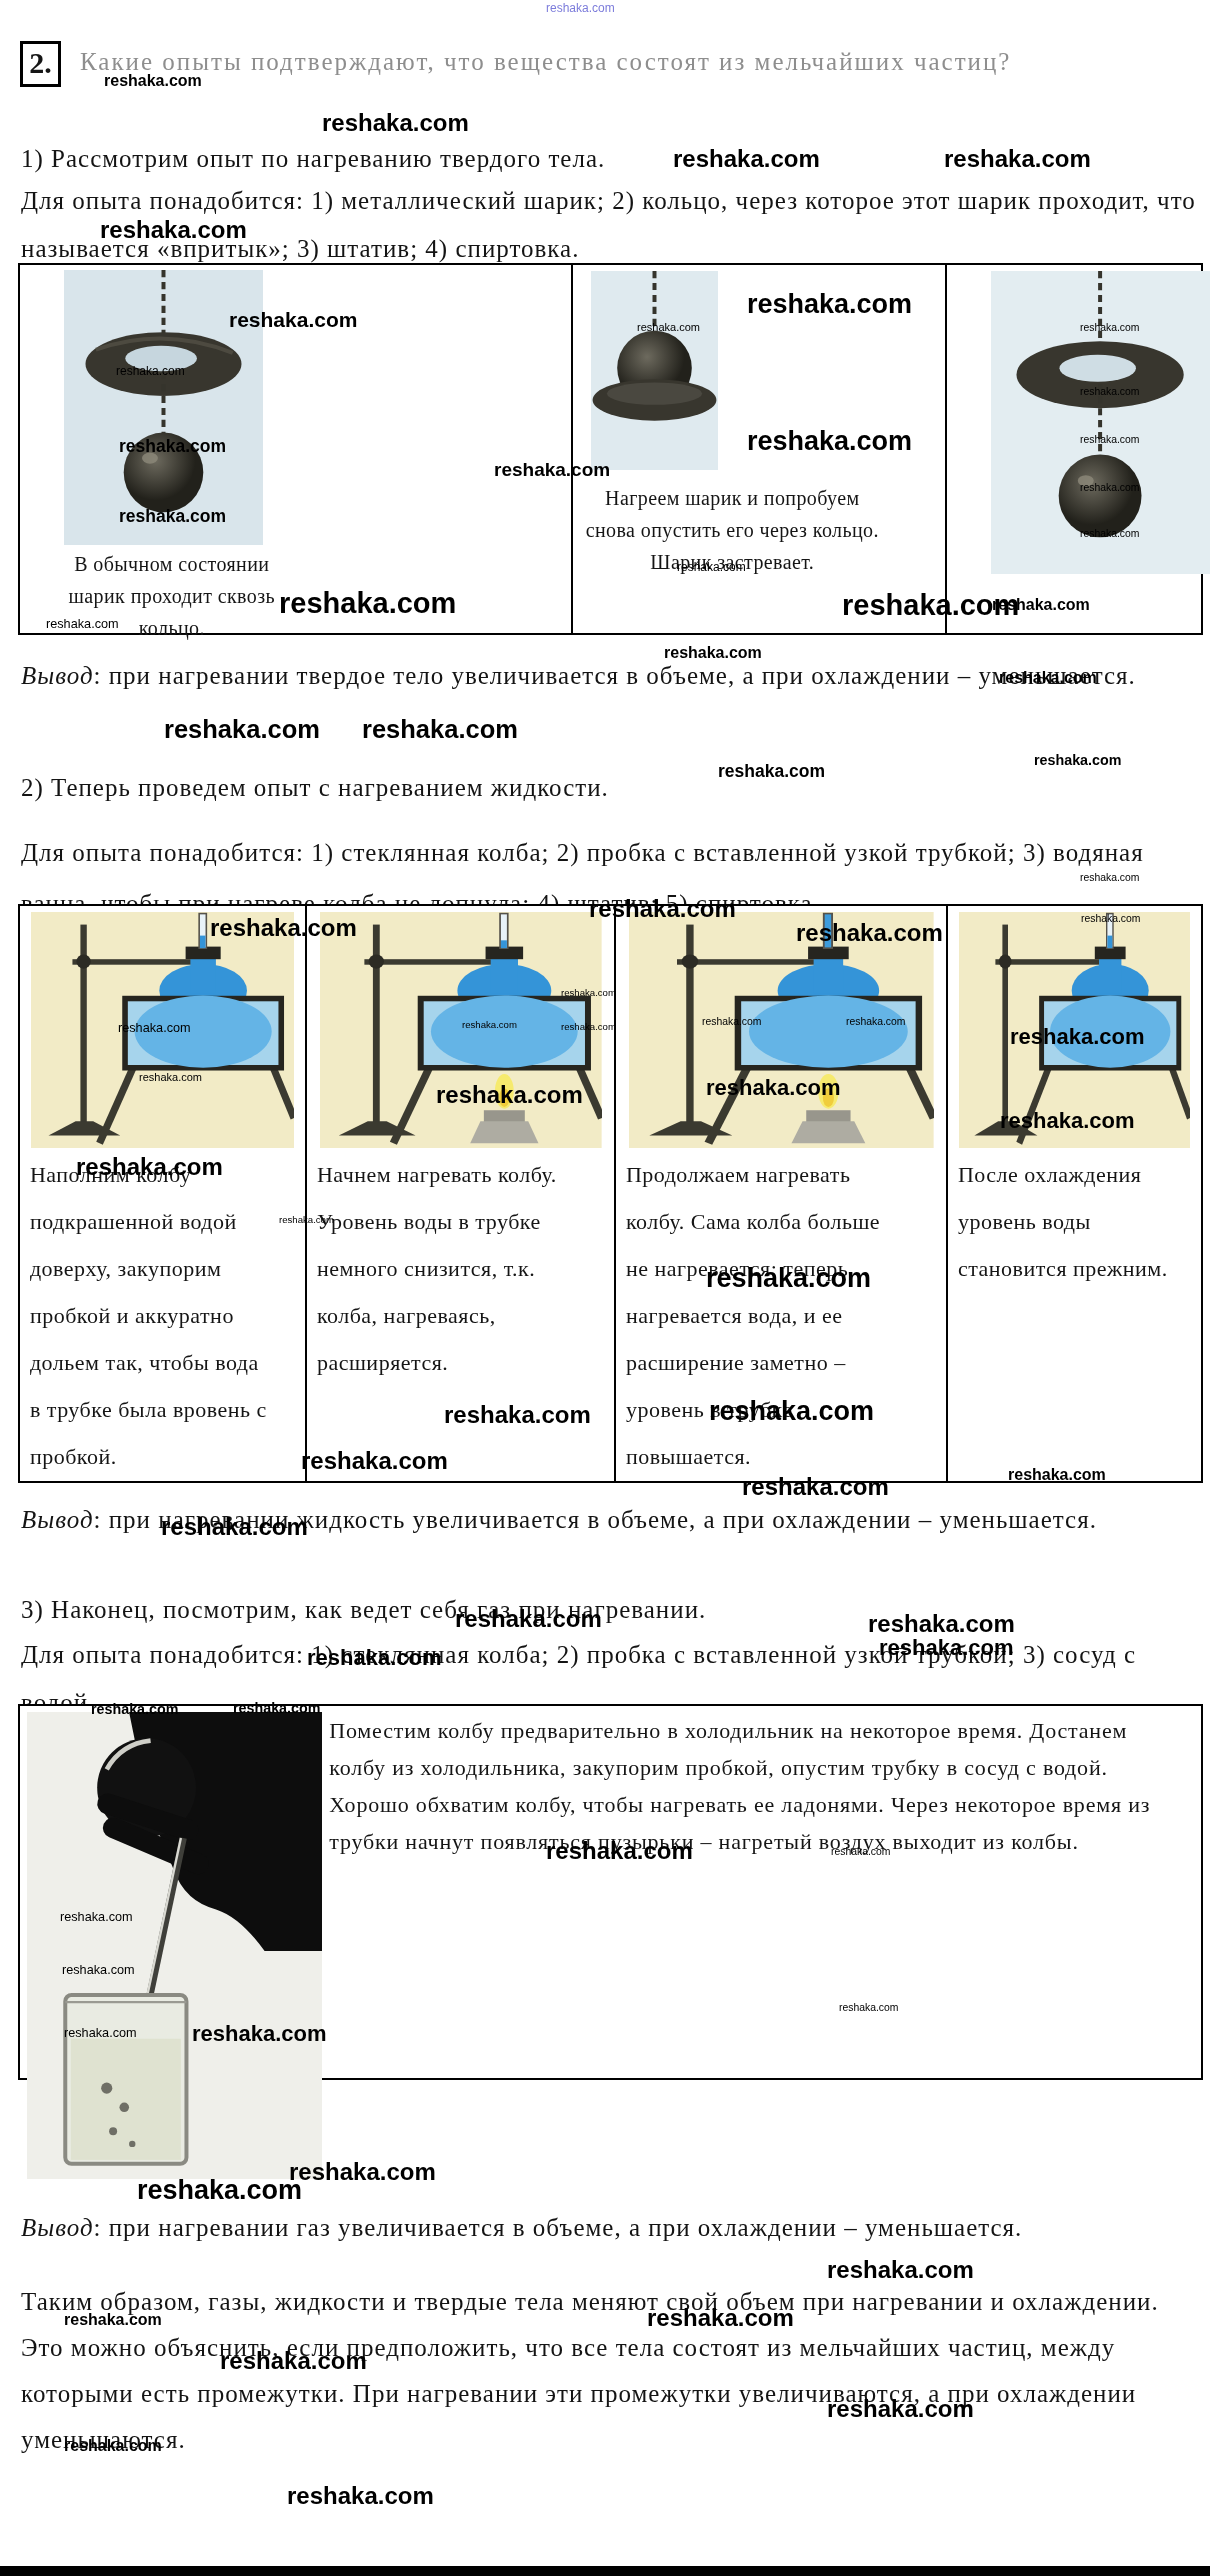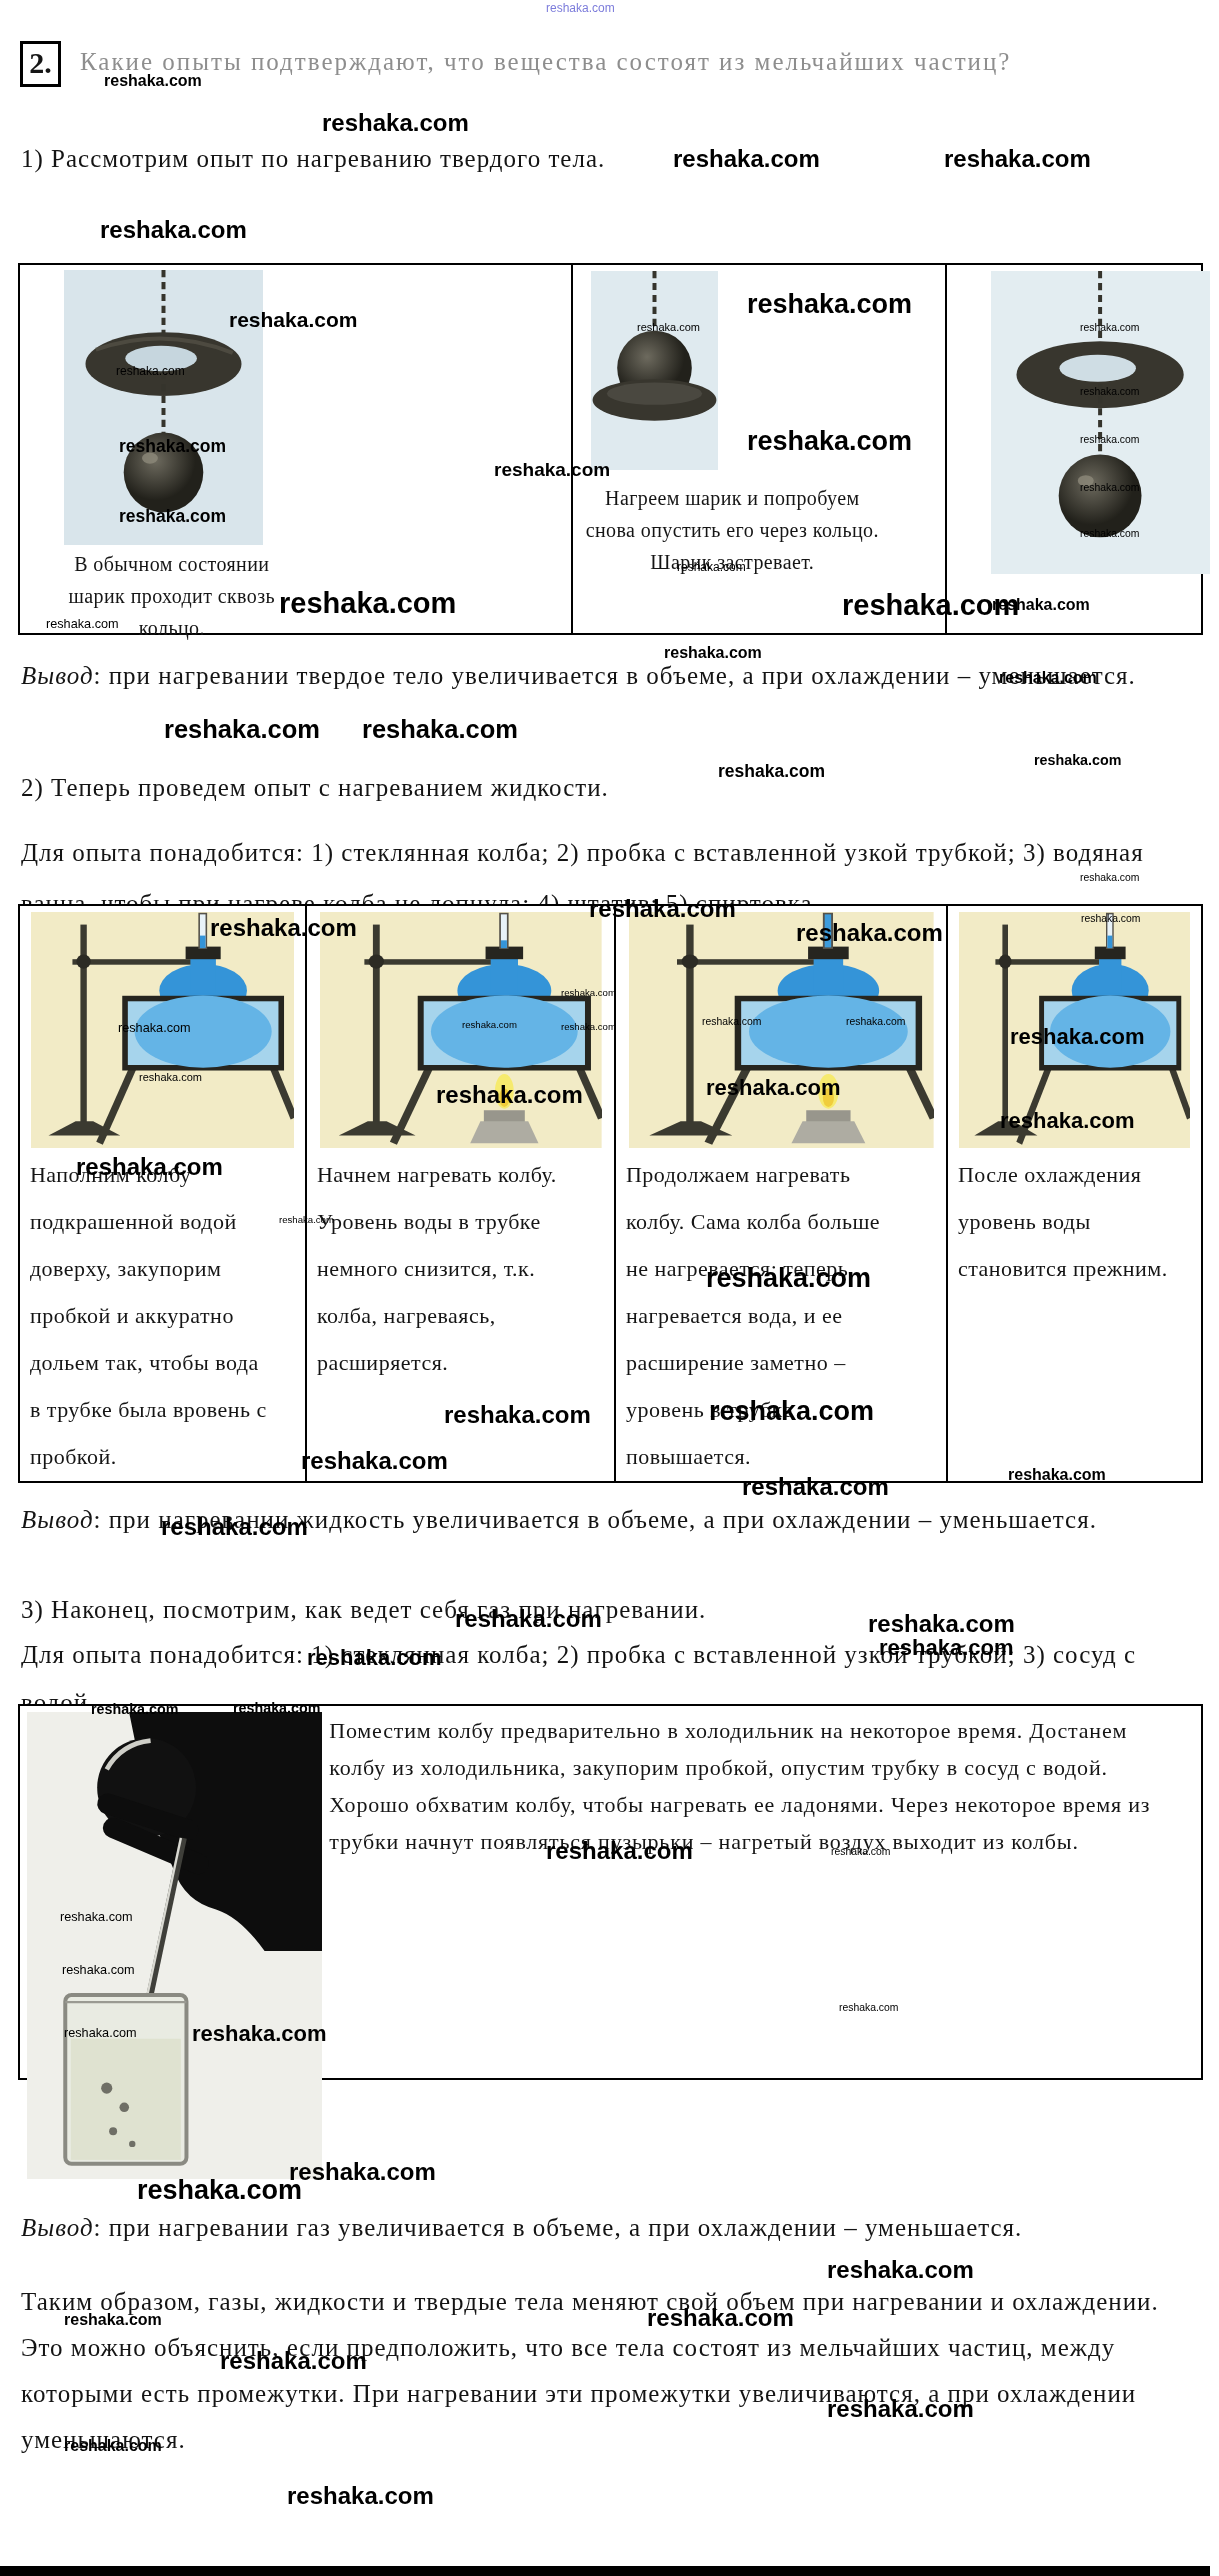--- a/index.html
+++ b/index.html
@@ -33,20 +33,21 @@
 </style>
 </head>
 <body>
 
 <div class="page">
 
   <div class="qbox">2.</div>
   <div class="qtext">Какие опыты подтверждают, что вещества состоят из мельчайших частиц?</div>
 
   <div class="para" style="top:134px">1) Рассмотрим опыт по нагреванию твердого тела.</div>
+  <div class="para" style="top:177px;line-height:48px">Для опыта понадобится: 1) металлический шарик; 2) кольцо, через которое этот шарик проходит, что называется «впритык»;  3) штатив; 4) спиртовка.</div>
 
   <div class="figbox" style="top:263px;height:372px">
     <div class="cell bdr" style="width:553px">
       <div class="photo" style="left:44px;top:4.8px;width:199px;height:275px">
         <svg viewBox="0 0 250 345" preserveAspectRatio="none">
           <defs>
               <radialGradient id="g1" cx="40%" cy="35%">
                 <stop offset="0%" stop-color="#6d6a5e"></stop>
                 <stop offset="100%" stop-color="#22211b"></stop>
               </radialGradient>

